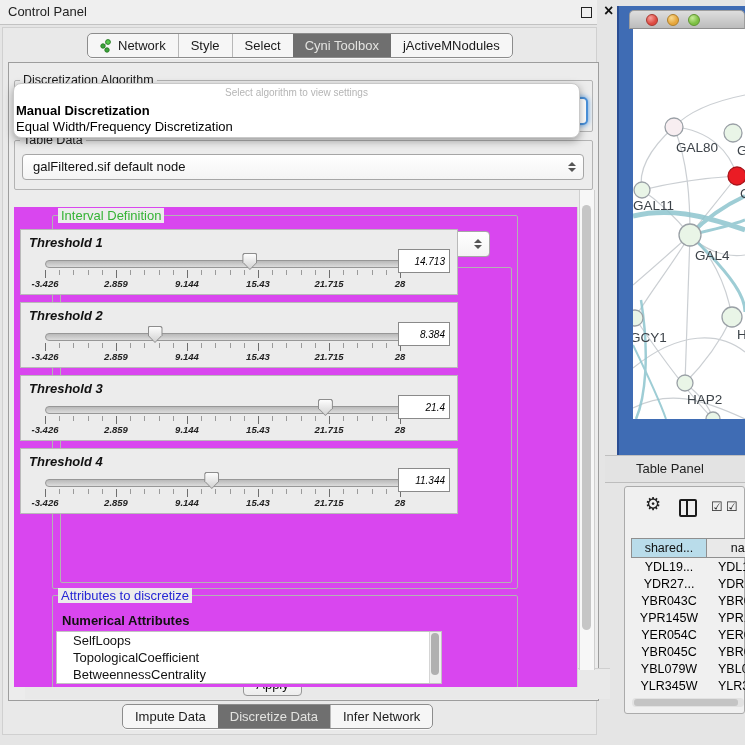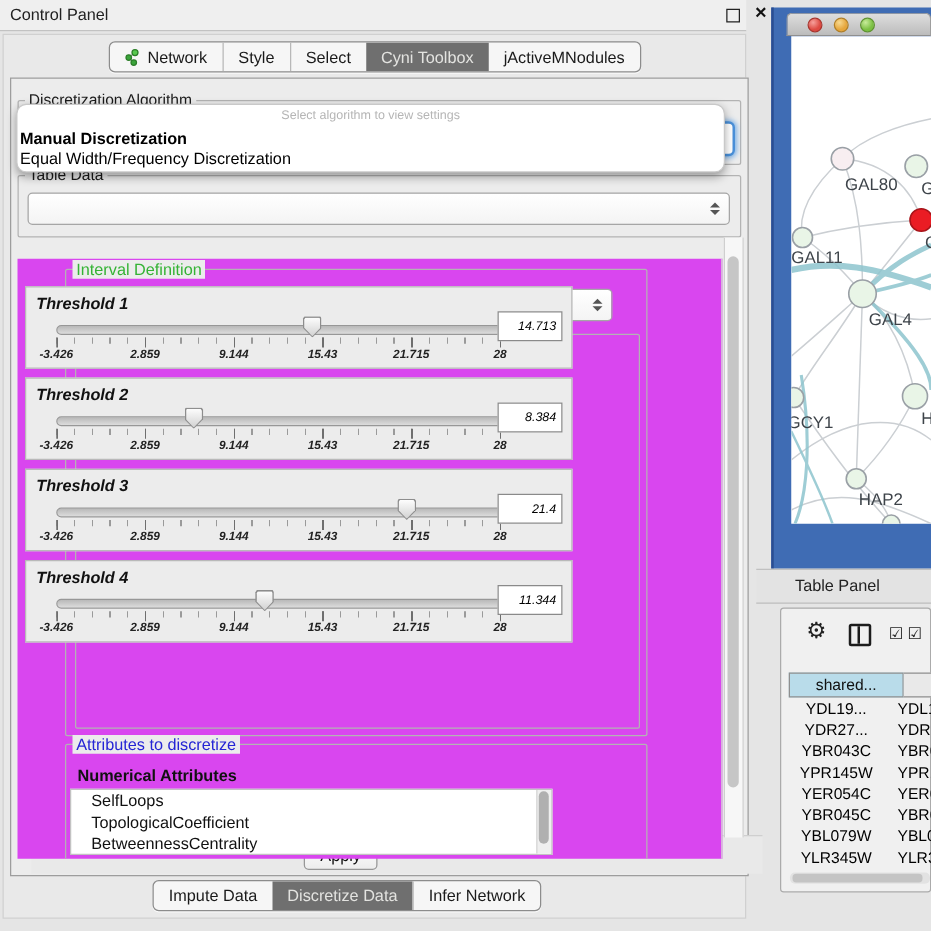--- a/index.html
+++ b/index.html
@@ -98,21 +98,21 @@
   .tp-bar{left:605px;top:455px;width:140px;height:26px;background:#e3e3e3;border-top:1px solid #c0c0c0;border-bottom:1px solid #bdbdbd;}
   .tp-title{left:31px;top:5px;font-size:13px;color:#222;}
   .tp-panel{left:624px;top:486px;width:121px;height:228px;background:#f0f0f0;border:1px solid #ababab;border-radius:3px;box-sizing:border-box;}
   .gear{left:20px;top:8px;font-size:18px;color:#222;line-height:18px;}
   .colicon{left:54px;top:12px;width:14px;height:14px;border:2px solid #1c1c1c;border-radius:2px;}
   .colicon i{position:absolute;left:5px;top:0;width:2px;height:14px;background:#1c1c1c;}
   .chk{top:13px;font-size:13px;color:#1c1c1c;line-height:13px;}
   .chk.c1{left:86px;}
   .chk.c2{left:101px;}
   .tbl-header{left:6px;top:51px;height:20px;display:flex;}
-  .tbl-header .h1{width:92px;background:#b9dcea;border:1px solid #8f8f8f;font-size:12.5px;color:#111;text-align:center;line-height:19px;box-sizing:border-box;}
+  .tbl-header .h1{width:76px;background:#b9dcea;border:1px solid #8f8f8f;font-size:12.5px;color:#111;text-align:center;line-height:19px;box-sizing:border-box;}
   .tbl-header .h2{width:80px;background:#e9e9e9;border:1px solid #8f8f8f;border-left:none;font-size:12.5px;color:#111;text-align:center;line-height:19px;box-sizing:border-box;}
   .tbl-rows{left:6px;top:72px;width:160px;height:134px;overflow:hidden;}
   .tbl-row{display:flex;height:17px;}
   .tbl-row .c1{width:76px;font-size:12.5px;color:#000;text-align:center;line-height:17px;white-space:nowrap;}
   .tbl-row .c2{width:84px;font-size:12.5px;color:#000;padding-left:11px;line-height:17px;white-space:nowrap;box-sizing:border-box;}
   .hscroll{left:7px;top:211px;width:112px;height:9px;background:#e2e2e2;border-radius:4px;}
   .hscroll .thumb{position:absolute;left:2px;top:1px;width:104px;height:7px;background:#c4c4c4;border-radius:3px;}
 </style>
 </head>
 <body>
@@ -158,20 +158,21 @@
     </div>
   </div>
 
   <div class="abs groupbox disc-group"></div>
   <span class="abs legend dark disc-legend">Discretization Algorithm</span>
   <div class="abs disc-combo"></div>
 
   <div class="abs groupbox td-group"></div>
   <span class="abs legend dark td-legend">Table Data</span>
   <div class="abs combo td-combo">
+    <span class="val">galFiltered.sif default node</span>
     <span class="stepper">
         <i class="up"></i>
         <i class="dn"></i>
       </span>
   </div>
 
   <div class="abs viewport">
 
     <div class="abs groupbox int-group"></div>
     <span class="abs legend green int-legend">Interval Definition</span>

